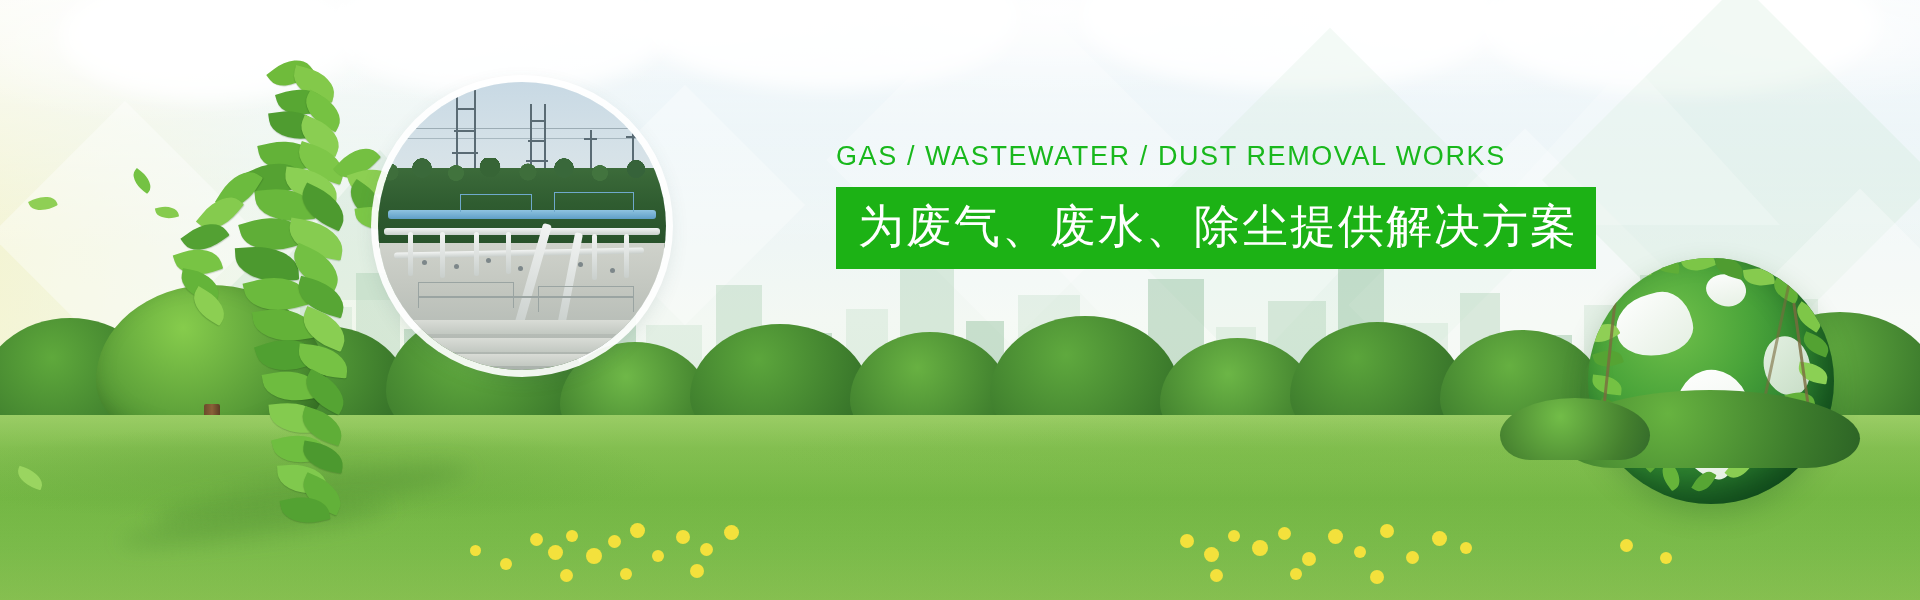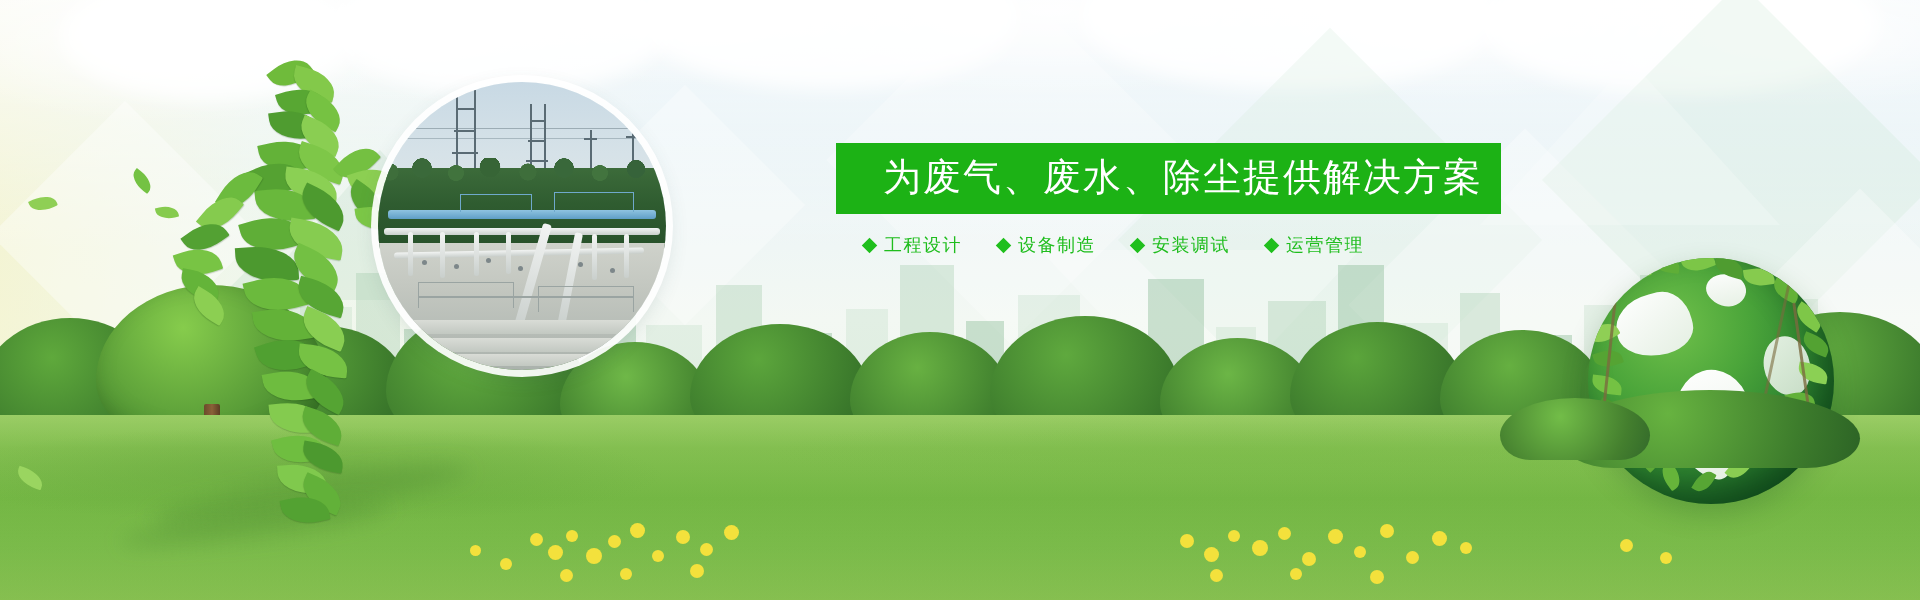--- a/index.html
+++ b/index.html
@@ -100,22 +100,22 @@
   .textblock{position:absolute;left:836px;top:128px;width:620px;}
   .headline{font-size:53px;font-weight:700;color:#17b51a;letter-spacing:1px;
     line-height:1;white-space:nowrap;
     text-shadow:0 2px 5px rgba(255,255,255,.85);
     font-family:"DejaVu Sans","Liberation Sans",sans-serif;}
   .subline{margin-top:13px;font-size:27px;color:#19b81c;letter-spacing:1.6px;
     white-space:nowrap;font-weight:400;
     font-family:"Liberation Sans",sans-serif;}
   .slogan{margin-top:15px;background:#1cb215;display:inline-block;
     padding:9px 18px 11px 22px;}
-  .slogan span{font-size:38px;color:#fff;font-weight:400;letter-spacing:2px;white-space:nowrap;
-    font-family:"DejaVu Sans","Liberation Sans",sans-serif;margin-left:25px;}
+  .slogan span{font-size:46px;color:#fff;font-weight:400;letter-spacing:2px;white-space:nowrap;
+    font-family:"DejaVu Sans","Liberation Sans",sans-serif;}
   .bullets{margin-top:19px;display:flex;align-items:center;padding-left:28px;}
   .bitem{display:flex;align-items:center;margin-right:36px;}
   .dmd{width:11px;height:11px;background:#1fbf1d;transform:rotate(45deg);margin-right:9px;
        box-shadow:0 1px 2px rgba(255,255,255,.6);}
   .blabel{font-size:18px;color:#1fbd1d;letter-spacing:1.5px;white-space:nowrap;
     font-family:"DejaVu Sans","Liberation Sans",sans-serif;}
 </style>
 </head>
 <body>
 
@@ -381,39 +381,22 @@
   <div style="position:absolute;left:1560px;bottom:132px;width:300px;height:78px;
     border-radius:50% 50% 18% 18%/62% 62% 38% 38%;
     background:radial-gradient(circle at 36% 30%,#67b340,#3d7c2c 66%,#2c6325);"></div>
   <div style="position:absolute;left:1500px;bottom:140px;width:150px;height:62px;
     border-radius:50% 50% 20% 20%/60% 60% 40% 40%;
     background:radial-gradient(circle at 40% 30%,#72bd48,#447f2e 68%,#32692a);"></div>
 
   <div class="textblock">
 
 
+    <div class="subline">GAS / WASTEWATER / DUST REMOVAL WORKS</div>
 
     <div class="slogan">
       <span>为废气、废水、除尘提供解决方案</span>
     </div>
 
-    <div class="bullets">
-      <div class="bitem">
-        <span class="dmd"></span>
-        <span class="blabel">工程设计</span>
-      </div>
-      <div class="bitem">
-        <span class="dmd"></span>
-        <span class="blabel">设备制造</span>
-      </div>
-      <div class="bitem">
-        <span class="dmd"></span>
-        <span class="blabel">安装调试</span>
-      </div>
-      <div class="bitem">
-        <span class="dmd"></span>
-        <span class="blabel">运营管理</span>
-      </div>
-    </div>
 
   </div>
 
 </div>
 
 </body></html>

